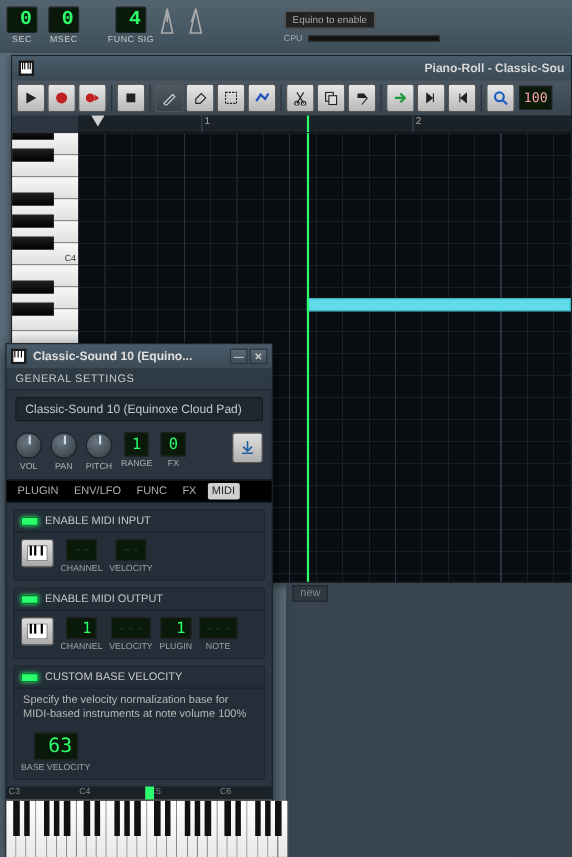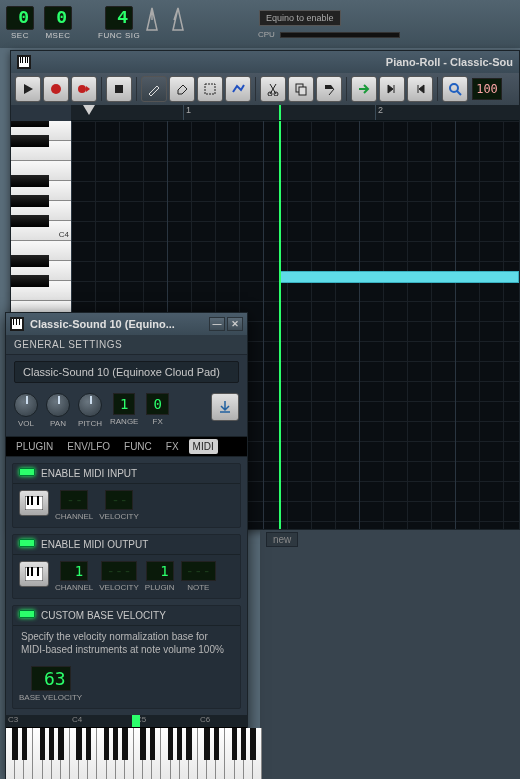--- a/index.html
+++ b/index.html
@@ -61,21 +61,21 @@
 .knob-label { font-size: 8px; color: #b0b0b0; }
 .lcd-ctrl { display: flex; flex-direction: column; align-items: center; gap: 2px; }
 .lcd-box { background: #0a1a0a; border: 1px solid #222; padding: 2px 6px; font-family: monospace; font-size: 14px; color: #2bff6b; min-width: 22px; text-align: center; }
 .save-btn { width: 28px; height: 28px; background: linear-gradient(#e0e0e0,#b0b0b0); border: 1px solid #555; border-radius: 3px; display: flex; align-items: center; justify-content: center; margin-left: auto; cursor: pointer; }
 
 .tab-row { display: flex; padding: 2px 6px; gap: 6px; background: #000000; border-top: 1px solid #1a2228; border-bottom: 1px solid #1a2228; }
 .tab { font-size: 10px; color: #b0b0b0; padding: 2px 4px; cursor: pointer; }
 .tab.active { background: #d0d0d0; color: #222; border-radius: 2px; }
 
 .midi-section { margin: 6px; border: 1px solid #1e262e; background: #242e38; border-radius: 2px; }
-.midi-header { display: flex; align-items: flex-start; gap: 6px; padding: 4px 6px; font-size: 10px; color: #c8c8c8; border-bottom: 1px solid #1a2228; }
+.midi-header { display: flex; align-items: center; gap: 6px; padding: 4px 6px; font-size: 10px; color: #c8c8c8; border-bottom: 1px solid #1a2228; }
 .led { width: 16px; height: 8px; background: #2bff6b; border: 1px solid #073; border-radius: 1px; box-shadow: 0 0 4px #2bff6b; }
 .midi-body { display: flex; gap: 6px; padding: 6px; align-items: flex-start; }
 .mini-piano-btn { width: 30px; height: 26px; background: linear-gradient(#e0e0e0,#a8a8a8); border: 1px solid #555; border-radius: 3px; display: flex; align-items: center; justify-content: center; }
 .spin-ctrl { display: flex; flex-direction: column; align-items: center; gap: 2px; }
 .spin-box { background: #0a1a0a; border: 1px solid #222; padding: 1px 4px; font-family: monospace; font-size: 14px; color: #2bff6b; min-width: 28px; text-align: right; position: relative; }
 .spin-box.dim { color: #1a3a1a; }
 .spin-label { font-size: 8px; color: #a0a0a0; }
 .desc-text { font-size: 10px; color: #b8b8b8; padding: 4px 8px; line-height: 1.3; }
 
 

